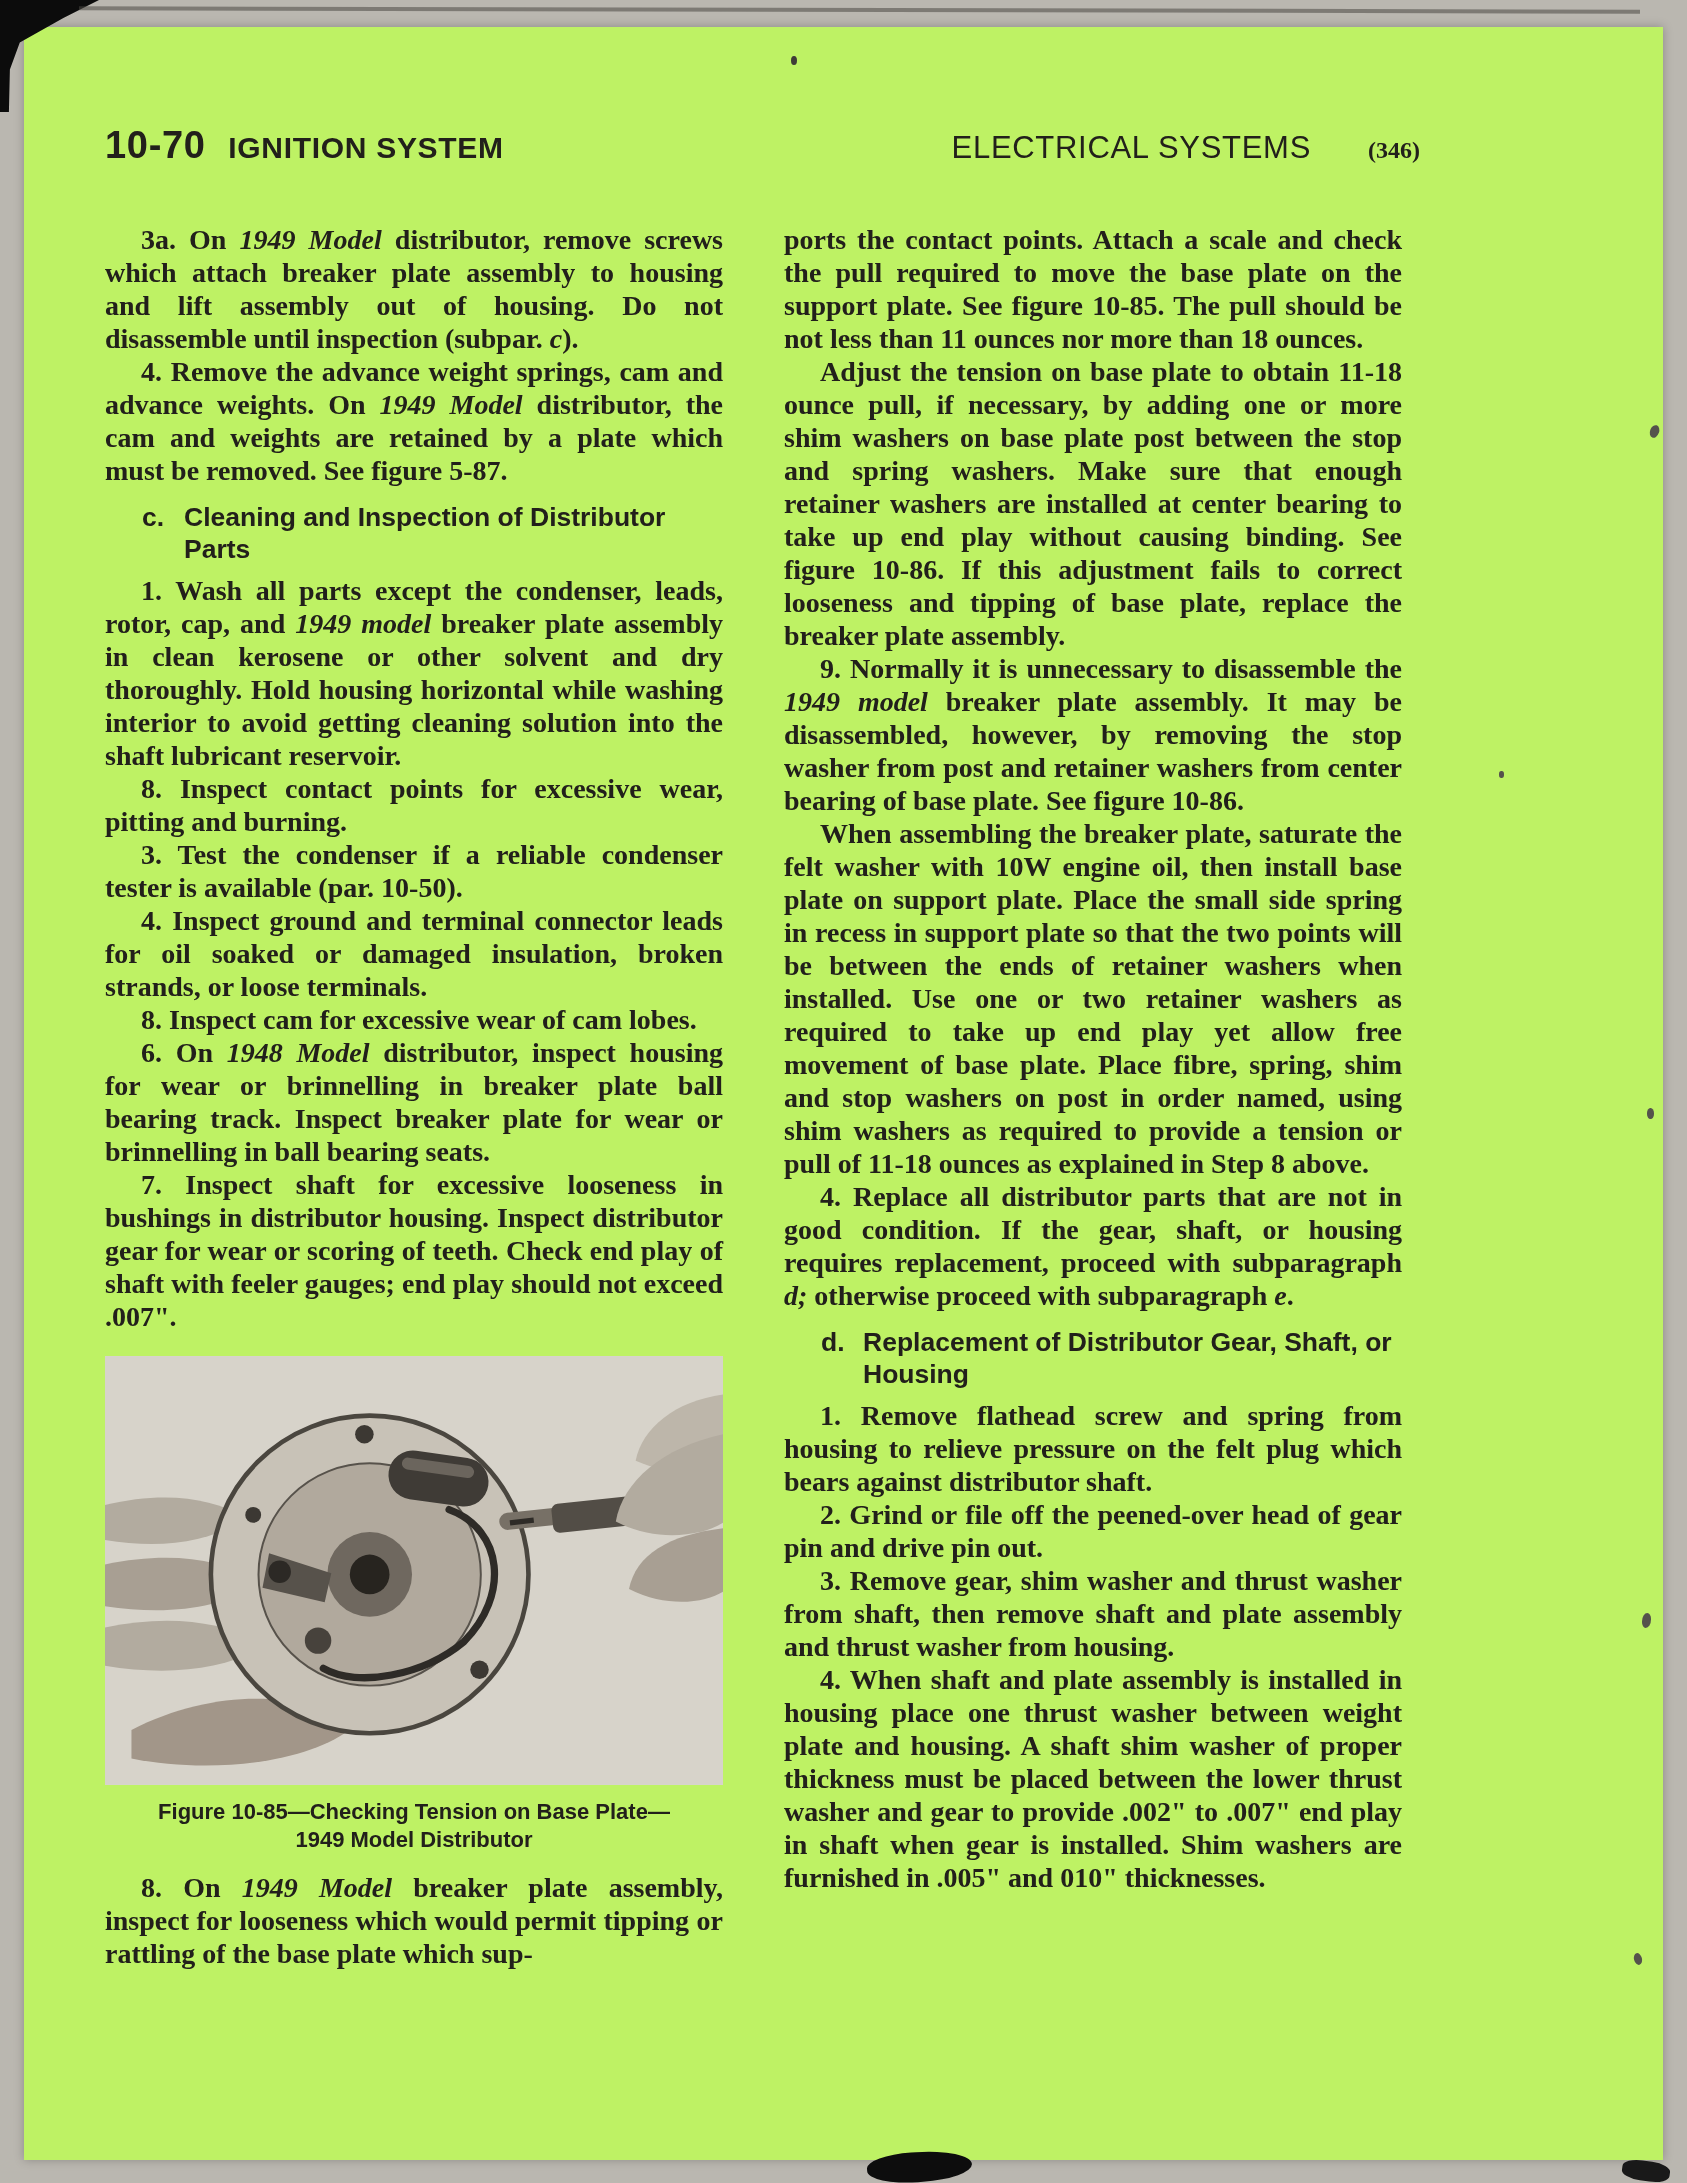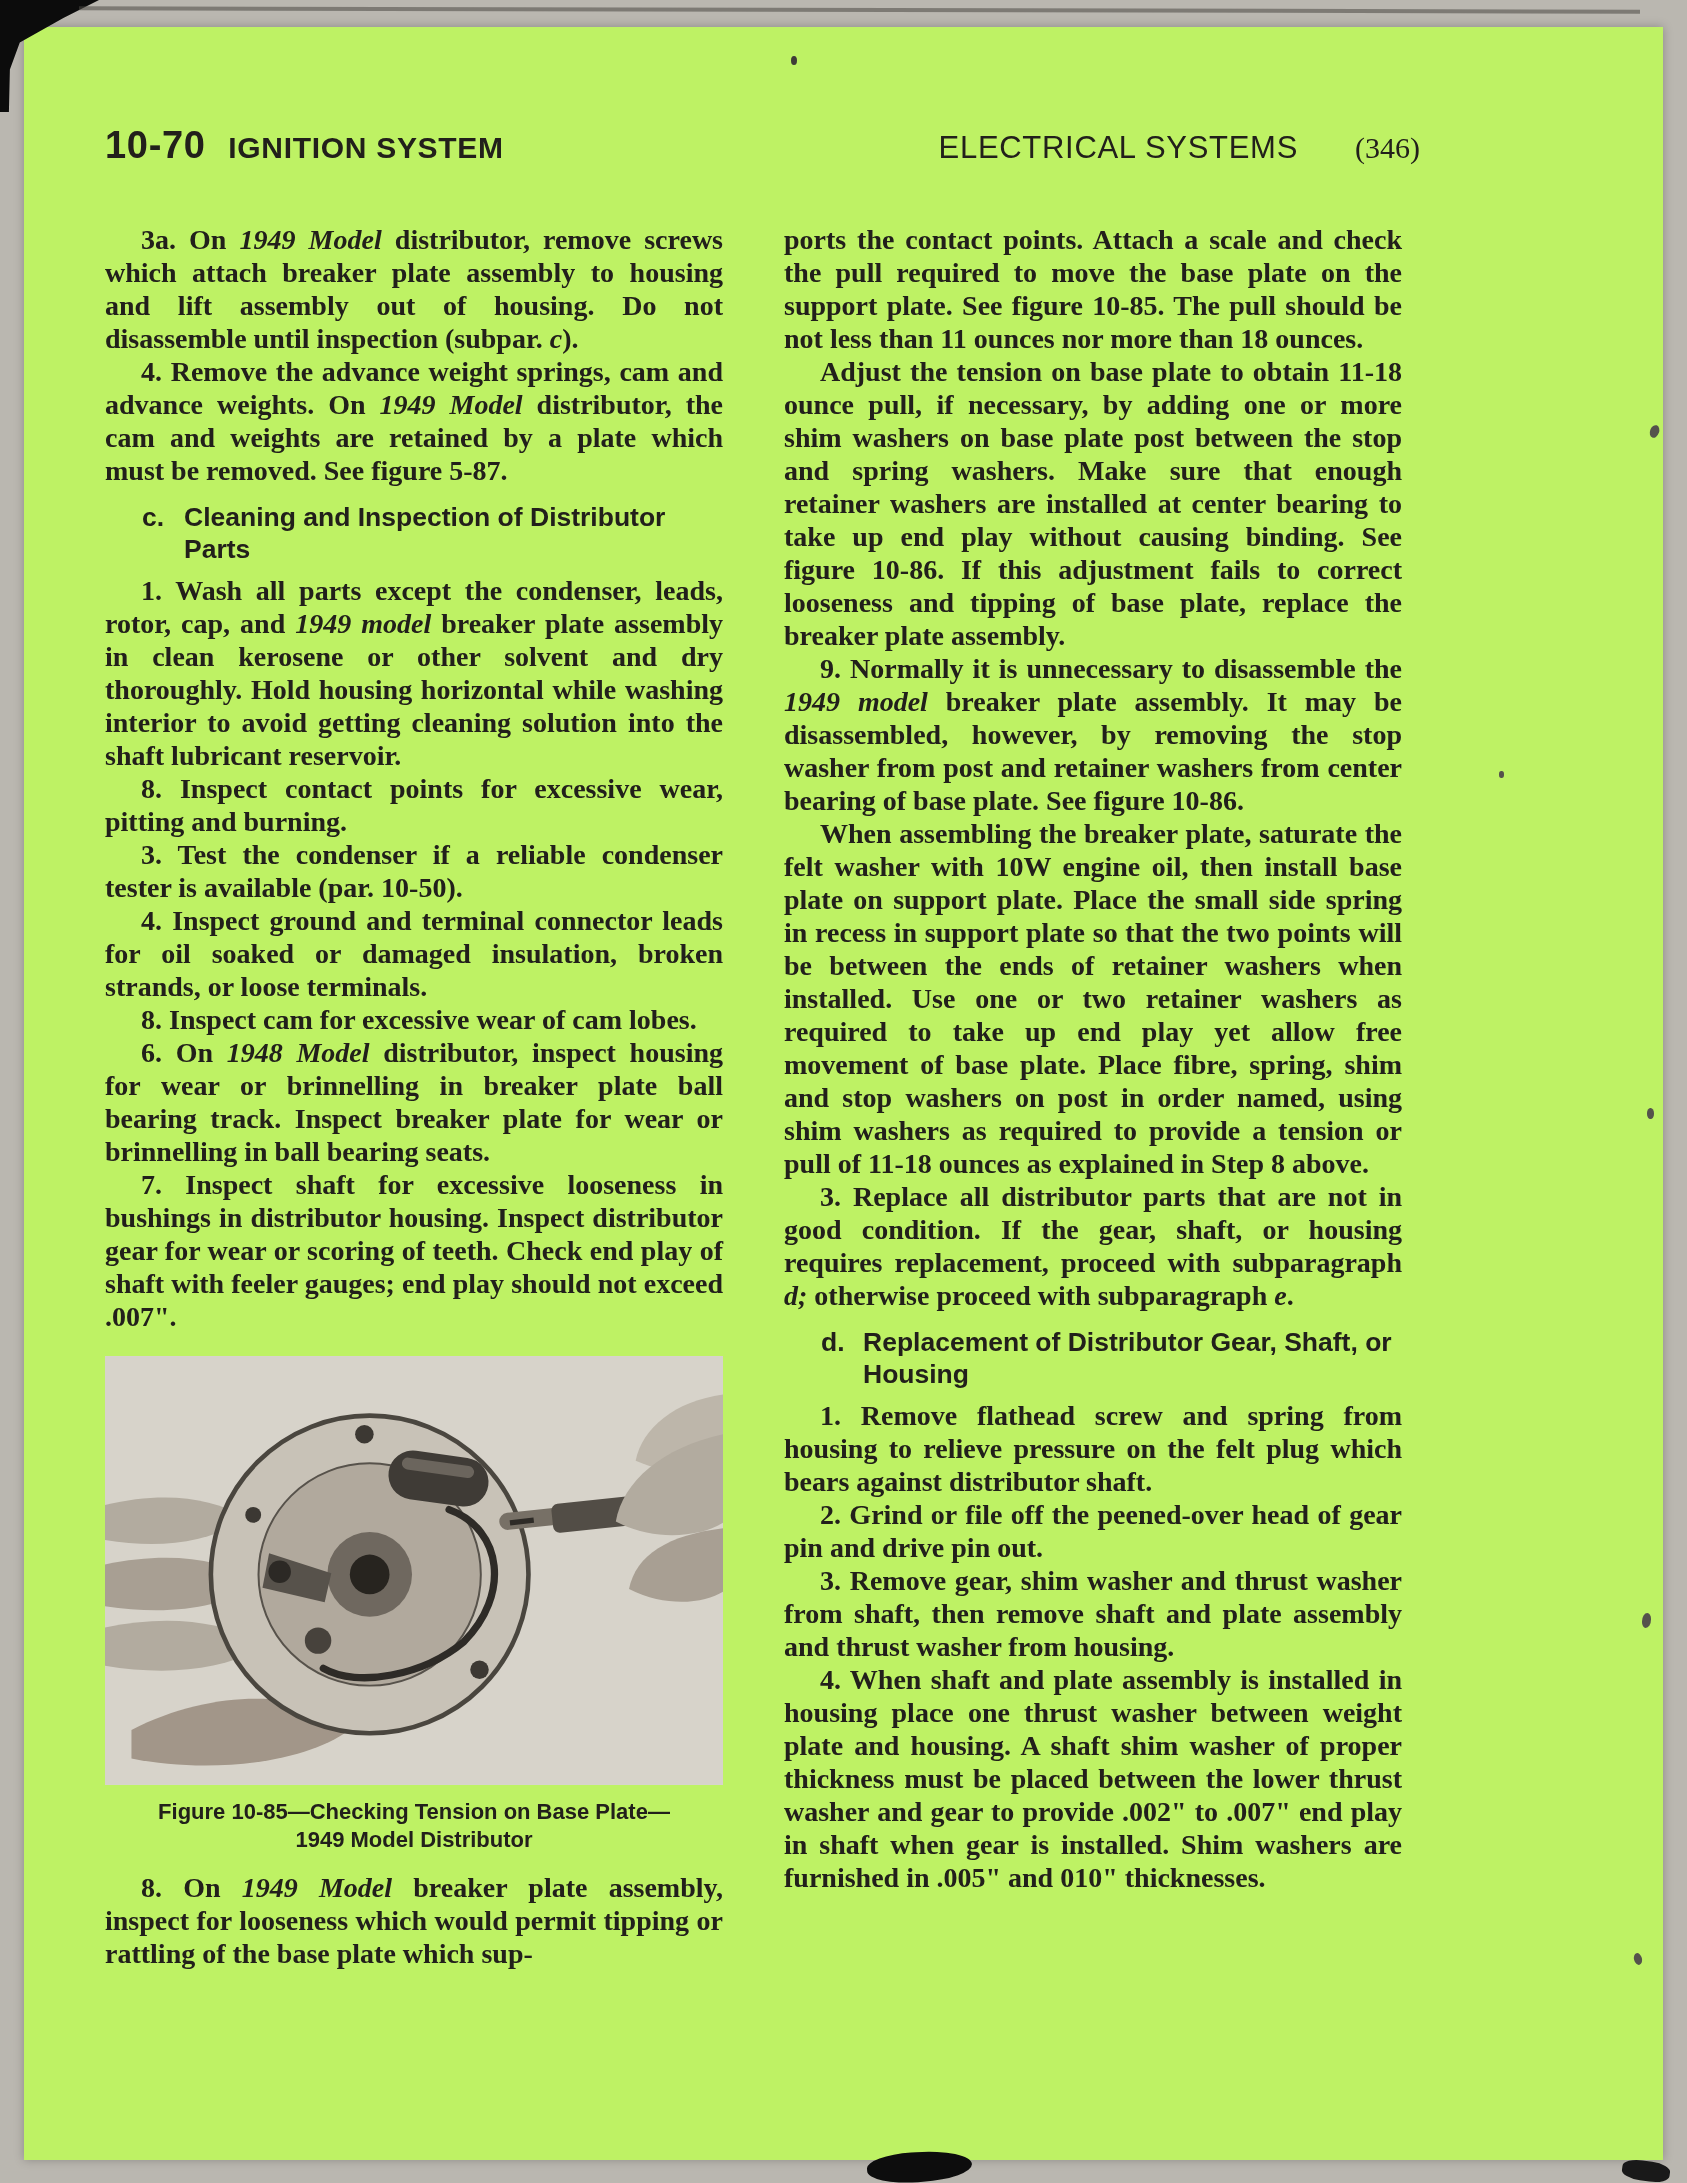--- a/index.html
+++ b/index.html
@@ -23,21 +23,21 @@
     position: absolute;
     left: 81px; right: 243px; top: 97px;
     display: flex; justify-content: space-between; align-items: baseline;
     font-family: "Liberation Sans", "DejaVu Sans", sans-serif;
   }
   .header-left { display: flex; align-items: baseline; gap: 22.5px; }
   .hn { font-weight: bold; font-size: 38px; letter-spacing: 0.7px; }
   .ht { font-weight: bold; font-size: 30px; letter-spacing: 0.7px; }
   .header-right { display: flex; align-items: baseline; gap: 57px; }
   .hr { font-weight: normal; font-size: 31px; letter-spacing: 0.7px; }
-  .hp { font-family: "Liberation Serif", serif; font-weight: normal; font-size: 30px; }
+  .hp { font-family: "Liberation Serif", serif; font-weight: bold; font-size: 24px; }
   
   .col {
     position: absolute; top: 196px; width: 618px;
     font-size: 28px; line-height: 33px;
     text-align: justify;
   }
   .col-left  { left: 81px; }
   .col-right { left: 760px; }
   .para { margin: 0; font-weight: bold; }
   .para.indent { text-indent: 36px; }
@@ -152,21 +152,21 @@
     </svg>
     <figcaption class="fig-caption">Figure 10-85—Checking Tension on Base Plate—1949 Model Distributor</figcaption>
   </figure>
 <p class="para indent"><span>8. On </span><span class="it">1949 Model</span><span> breaker plate assembly, inspect for looseness which would permit tipping or rattling of the base plate which sup-</span></p>
     </div>
   <div class="col col-right">
       <p class="para"><span>ports the contact points. Attach a scale and check the pull required to move the base plate on the support plate. See figure 10-85. The pull should be not less than 11 ounces nor more than 18 ounces.</span></p>
       <p class="para indent"><span>Adjust the tension on base plate to obtain 11-18 ounce pull, if necessary, by adding one or more shim washers on base plate post between the stop and spring washers. Make sure that enough retainer washers are installed at center bearing to take up end play without causing binding. See figure 10-86. If this adjustment fails to correct looseness and tipping of base plate, replace the breaker plate assembly.</span></p>
       <p class="para indent"><span>9. Normally it is unnecessary to disassemble the </span><span class="it">1949 model</span><span> breaker plate assembly. It may be disassembled, however, by removing the stop washer from post and retainer washers from center bearing of base plate. See figure 10-86.</span></p>
       <p class="para indent"><span>When assembling the breaker plate, saturate the felt washer with 10W engine oil, then install base plate on support plate. Place the small side spring in recess in support plate so that the two points will be between the ends of retainer washers when installed. Use one or two retainer washers as required to take up end play yet allow free movement of base plate. Place fibre, spring, shim and stop washers on post in order named, using shim washers as required to provide a tension or pull of 11-18 ounces as explained in Step 8 above.</span></p>
-      <p class="para indent"><span>3. Replace all distributor parts that are not in good condition. If the gear, shaft, or housing requires replacement, proceed with subparagraph </span><span class="it">d;</span><span> otherwise proceed with subparagraph </span><span class="it">e</span><span>.</span></p>
+      <p class="para indent"><span>4. Replace all distributor parts that are not in good condition. If the gear, shaft, or housing requires replacement, proceed with subparagraph </span><span class="it">d;</span><span> otherwise proceed with subparagraph </span><span class="it">e</span><span>.</span></p>
       <div class="subhead"><span class="subhead-label">d.</span><span class="subhead-text">Replacement of Distributor Gear, Shaft, or Housing</span></div>
       <p class="para indent"><span>1. Remove flathead screw and spring from housing to relieve pressure on the felt plug which bears against distributor shaft.</span></p>
       <p class="para indent"><span>2. Grind or file off the peened-over head of gear pin and drive pin out.</span></p>
       <p class="para indent"><span>3. Remove gear, shim washer and thrust washer from shaft, then remove shaft and plate assembly and thrust washer from housing.</span></p>
       <p class="para indent"><span>4. When shaft and plate assembly is installed in housing place one thrust washer between weight plate and housing. A shaft shim washer of proper thickness must be placed between the lower thrust washer and gear to provide .002" to .007" end play in shaft when gear is installed. Shim washers are furnished in .005" and 010" thicknesses.</span></p>
     </div>
 
 </div>
 
 <div class="artifact a-corner-tl"></div>

